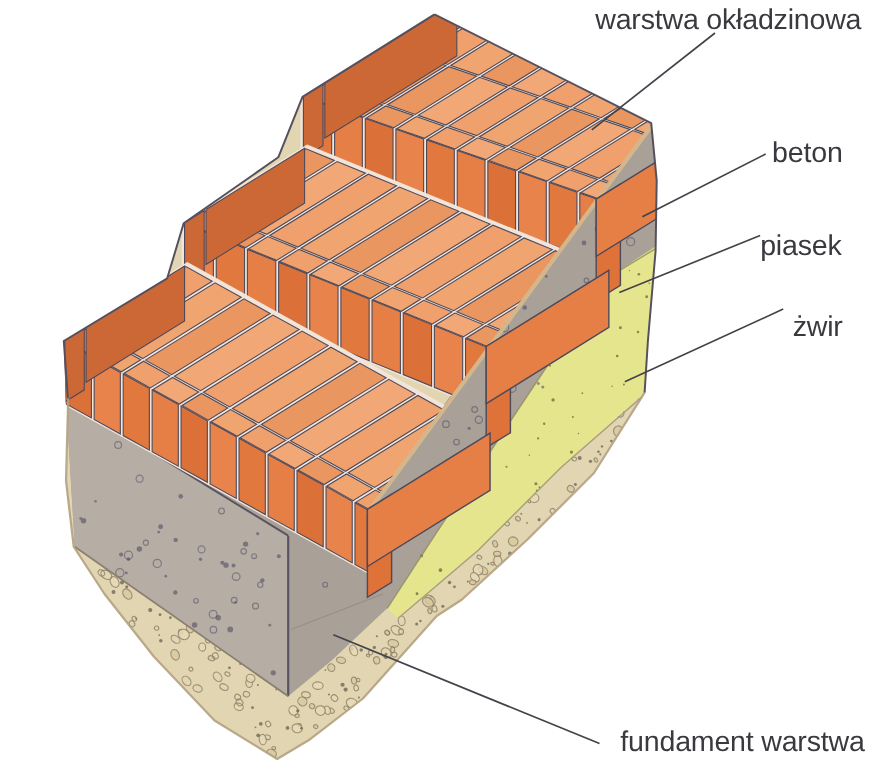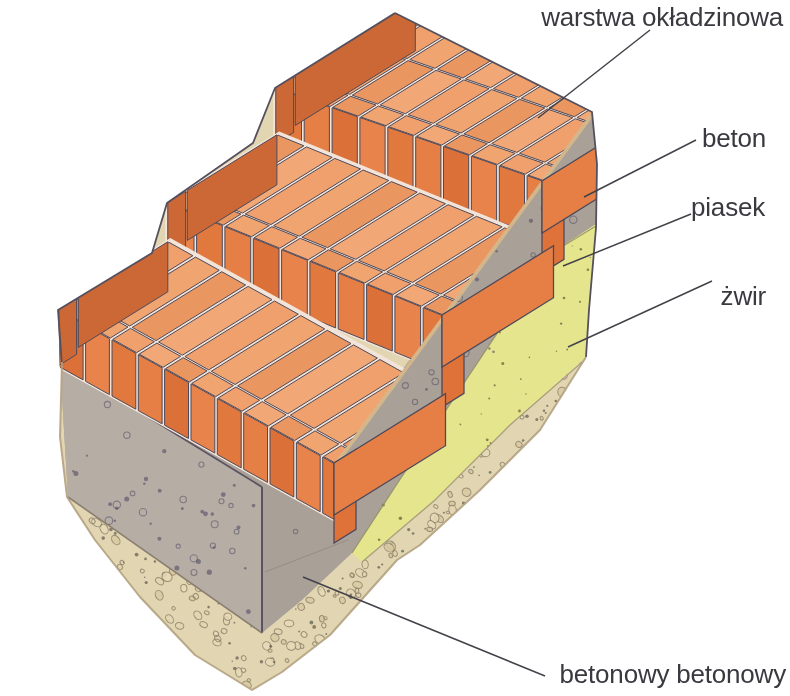--- a/index.html
+++ b/index.html
@@ -478,16 +478,16 @@
         <line x1="650" y1="30" x2="538" y2="118" stroke="#43424a" stroke-width="1.5"></line>
         <line x1="696" y1="140" x2="584" y2="197" stroke="#43424a" stroke-width="1.5"></line>
         <line x1="691" y1="214" x2="563" y2="266" stroke="#43424a" stroke-width="1.5"></line>
         <line x1="712" y1="281" x2="568" y2="347" stroke="#43424a" stroke-width="1.5"></line>
         <line x1="545" y1="676" x2="303" y2="577" stroke="#43424a" stroke-width="1.5"></line>
       </g>
     </svg>
 
   <div class="label" style="top:3px;right:7px">warstwa okładzinowa</div>
   <div class="label" style="top:124px;right:24px">beton</div>
-  <div class="label" style="top:193px;right:25px">piasek</div>
+  <div class="label" style="top:209px;right:25px">piasek</div>
   <div class="label" style="top:282px;right:24px">żwir</div>
-  <div class="label" style="top:660px;right:4px">betonowy betonowy</div>
+  <div class="label" style="top:660px;right:4px">fundament warstwa</div>
 </div>
 
 </body></html>

